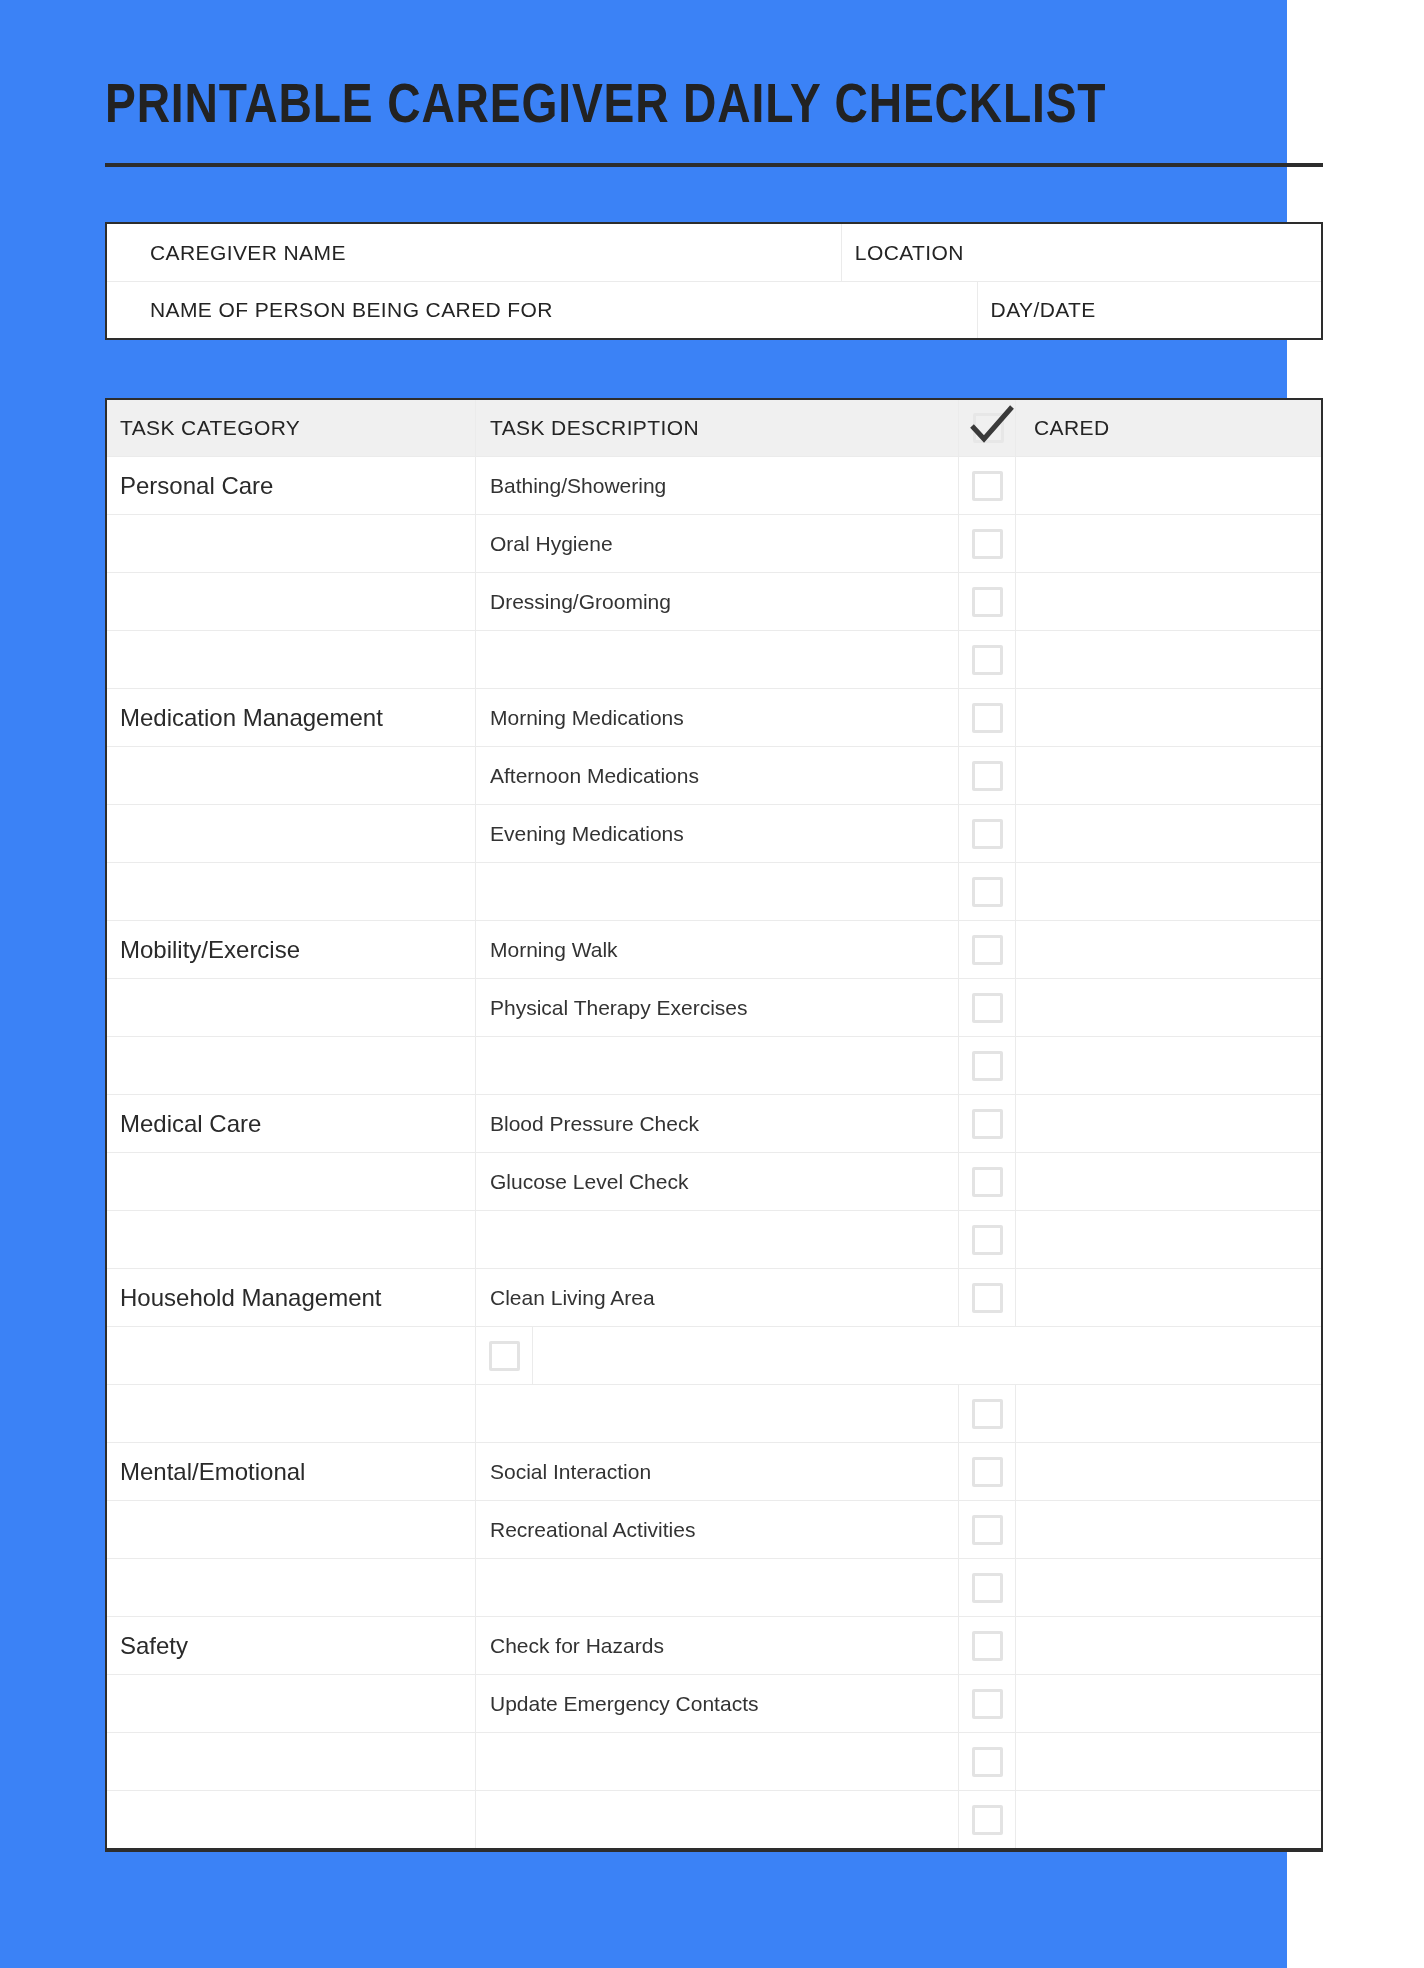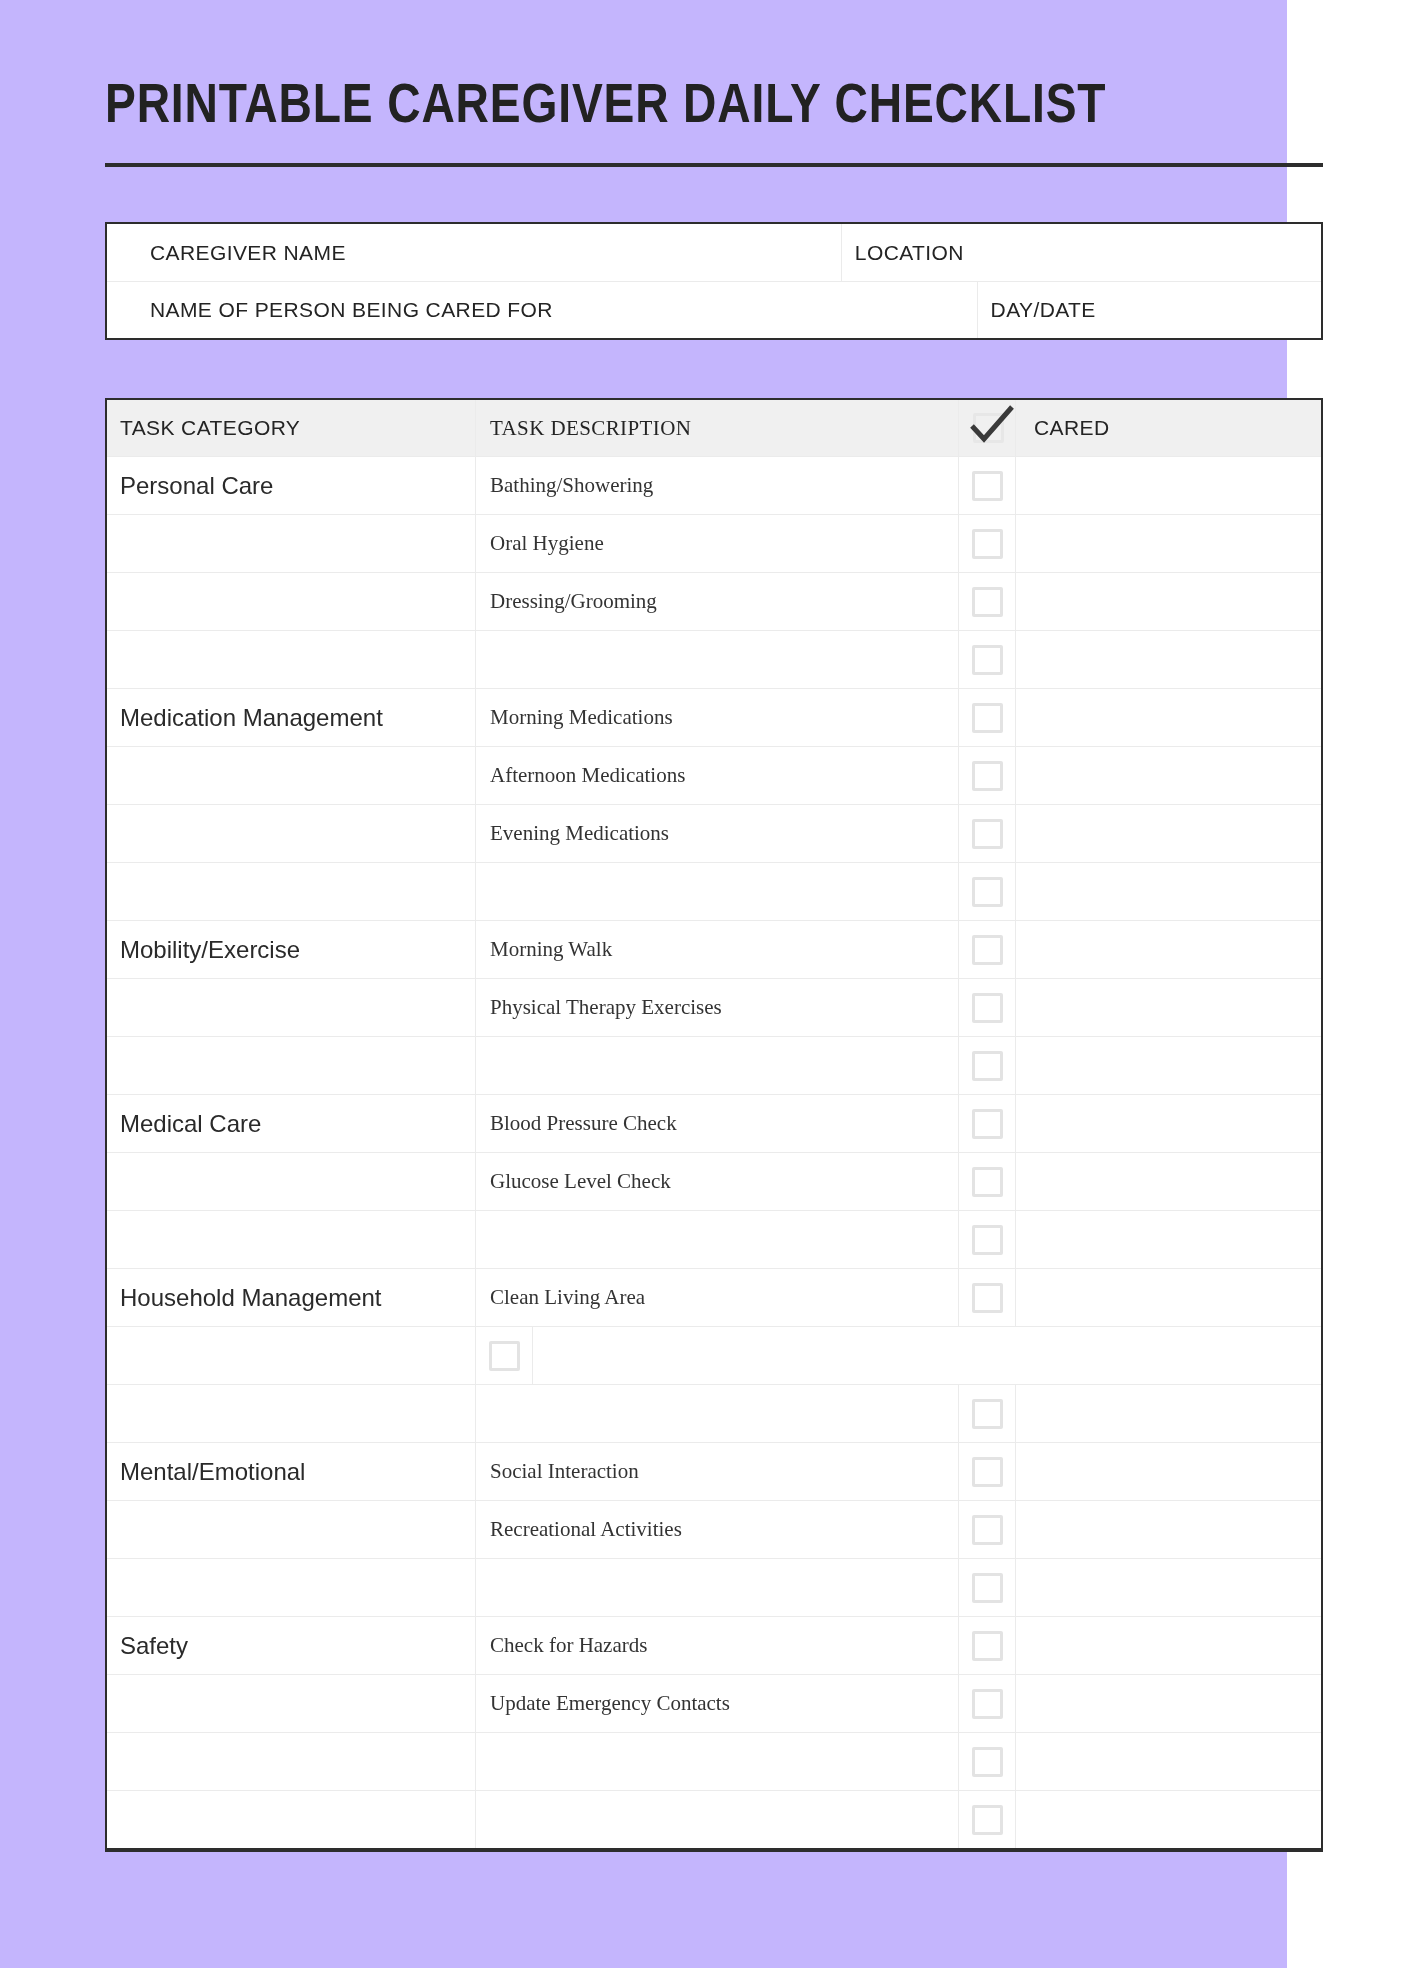--- a/index.html
+++ b/index.html
@@ -9,21 +9,21 @@
     color: #262626;
     width: 1424px;
     height: 1968px;
     position: relative;
     overflow: hidden;
   }
   .page {
     position: absolute;
     left: 0; top: 0;
     width: 1287px; height: 1968px;
-    background: #c4b5fd;
+    background: #3b82f6;
   }
 
   
   .title {
     position: absolute;
     left: 105px;
     top: 76px;
     font-size: 55px;
     font-weight: 700;
     line-height: 55px;
@@ -91,21 +91,21 @@
     height: 58px;
     border-top: 1px solid #ebebeb;
   }
   .cell {
     display: flex;
     align-items: center;
     overflow: hidden;
   }
   .cell + .cell { border-left: 1px solid #ebebeb; }
   .c-cat   { width: 368px; padding-left: 13px; }
-  .c-desc  { width: 483px; padding-left: 14px; font-family: Liberation Serif, serif; }
+  .c-desc  { width: 483px; padding-left: 14px; }
   .c-check { width: 57px;  position: relative; }
   .c-notes { width: 306px; padding-left: 18px; }
 
   .th-label {
     font-size: 21px;
     letter-spacing: 0.4px;
     color: #242424;
   }
   .cat-label  { font-size: 24px; color: #2a2a2a; }
   .task-label { font-size: 21px; color: #333333; }

